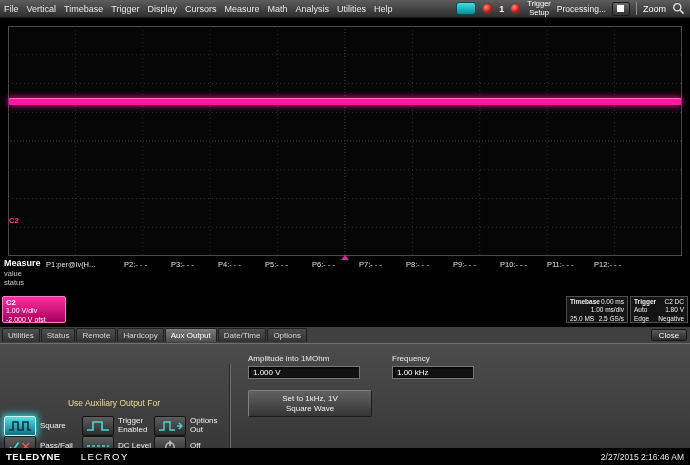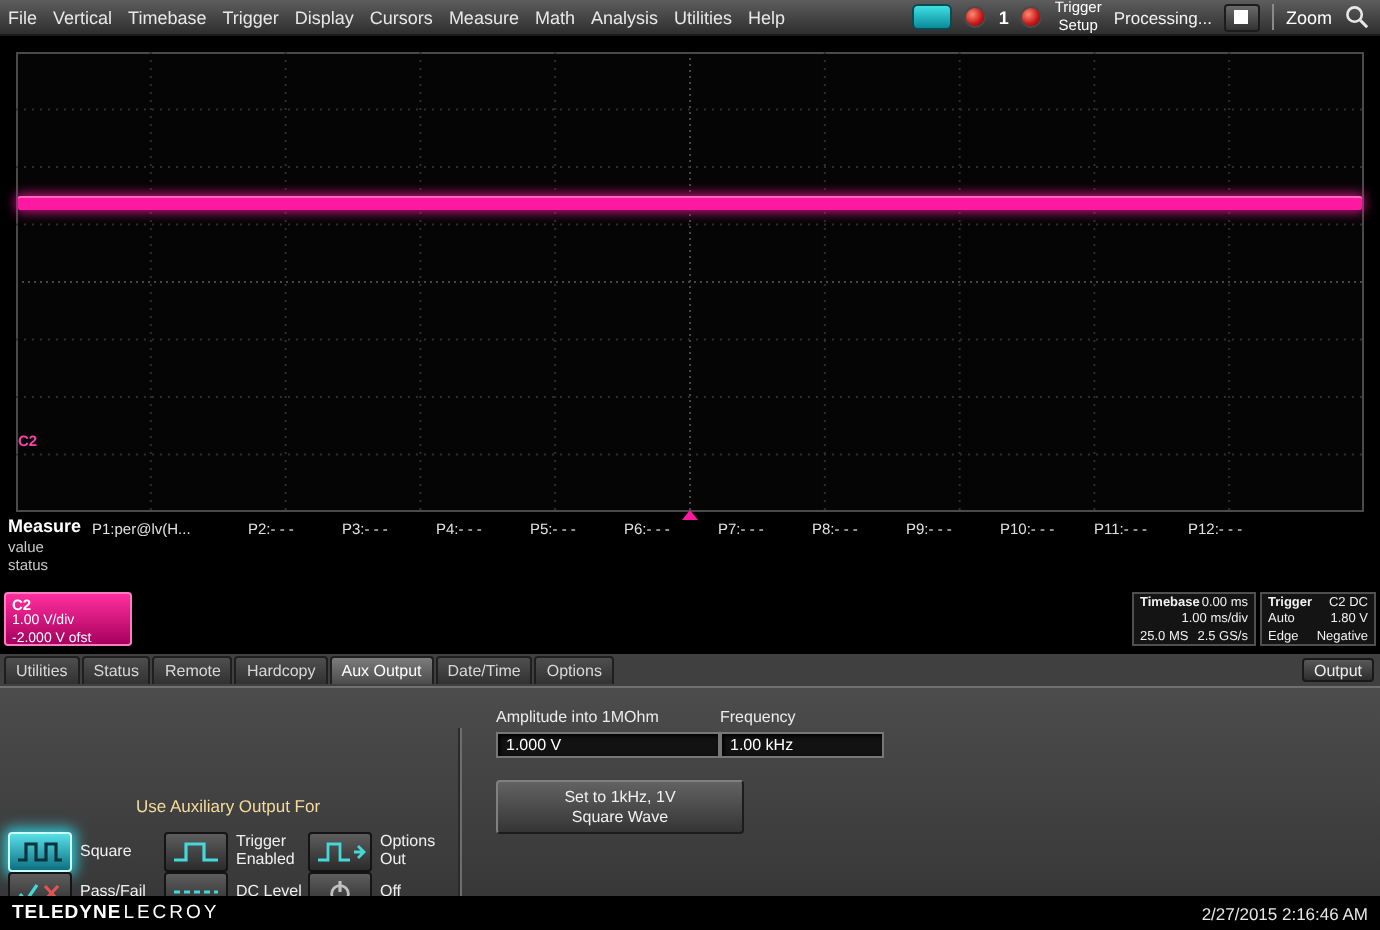--- a/index.html
+++ b/index.html
@@ -86,37 +86,37 @@
   .opt-label { font-size:8px; color:#f0f0f0; line-height:1.1; width:40px; }
   .icon-teal { stroke:#45d8d8; }
   .opt-btn.selected .icon-teal { stroke:#06323c; }
   .icon-gray { stroke:#c0c0c0; }
   .icon-red { stroke:#e05555; }
 
   .divider { position:absolute; left:229px; top:20px; height:88px; width:0;
     border-left:1px solid #2a2a2a; border-right:1px solid #6e6e6e; }
 
   .aux-right { position:absolute; left:248px; top:10px; }
-  .fields { display:flex; }
+  .fields { display:flex; gap:32px; }
   .field-label { font-size:8px; color:#ececec; margin-bottom:3px; }
   .field-input { width:112px; height:13px; background:#121212; border:1px solid #777;
     box-shadow:inset 1px 1px 2px #000; font-size:8px; color:#fff;
     display:flex; align-items:center; padding:0 4px; }
   .field-input.freq { width:82px; }
   .set-btn { margin-top:11px; width:124px; height:27px; border-radius:2px;
     background:linear-gradient(#626262,#353535);
     border:1px solid #808080; border-right-color:#1c1c1c; border-bottom-color:#1c1c1c;
     color:#f2f2f2; font-size:8px; line-height:1.2; text-align:center;
     display:flex; align-items:center; justify-content:center; }
   .set-btn span { width:74px; }
 
   
   .statusbar { position:absolute; left:0; top:448px; width:690px; height:17px; background:#000;
     display:flex; align-items:center; padding:0 6px; }
-  .brand { display:flex; gap:1px; align-items:baseline; }
+  .brand { display:flex; gap:20px; align-items:baseline; }
   .brand-1 { color:#fff; font-weight:bold; font-size:9.5px; letter-spacing:.5px; }
   .brand-2 { color:#fff; font-size:9.5px; letter-spacing:1.5px; }
   .datetime { margin-left:auto; font-size:8.5px; color:#e8e8e8; }
 </style>
 </head>
 <body>
 
 <div class="menubar">
   <span class="menu-item">File</span>
   <span class="menu-item">Vertical</span>
@@ -237,21 +237,21 @@
 <div class="dialog">
   <div class="tabs">
     <span class="tab">Utilities</span>
     <span class="tab">Status</span>
     <span class="tab">Remote</span>
     <span class="tab">Hardcopy</span>
     <span class="tab active">Aux Output</span>
     <span class="tab">Date/Time</span>
     <span class="tab">Options</span>
   </div>
-  <div class="close-btn">Output</div>
+  <div class="close-btn">Close</div>
 
   <div class="dialog-body">
     <div class="aux-left">
       <div class="section-title">Use Auxiliary Output For</div>
       <div class="opt-grid">
         <div class="opt">
           <span class="opt-btn selected">
             <svg width="26" height="14" viewBox="0 0 26 14">
               <path class="icon-teal" d="M2 11 h4 v-8 h5 v8 h5 v-8 h5 v8 h3" fill="none" stroke-width="1.6"></path>
             </svg>

